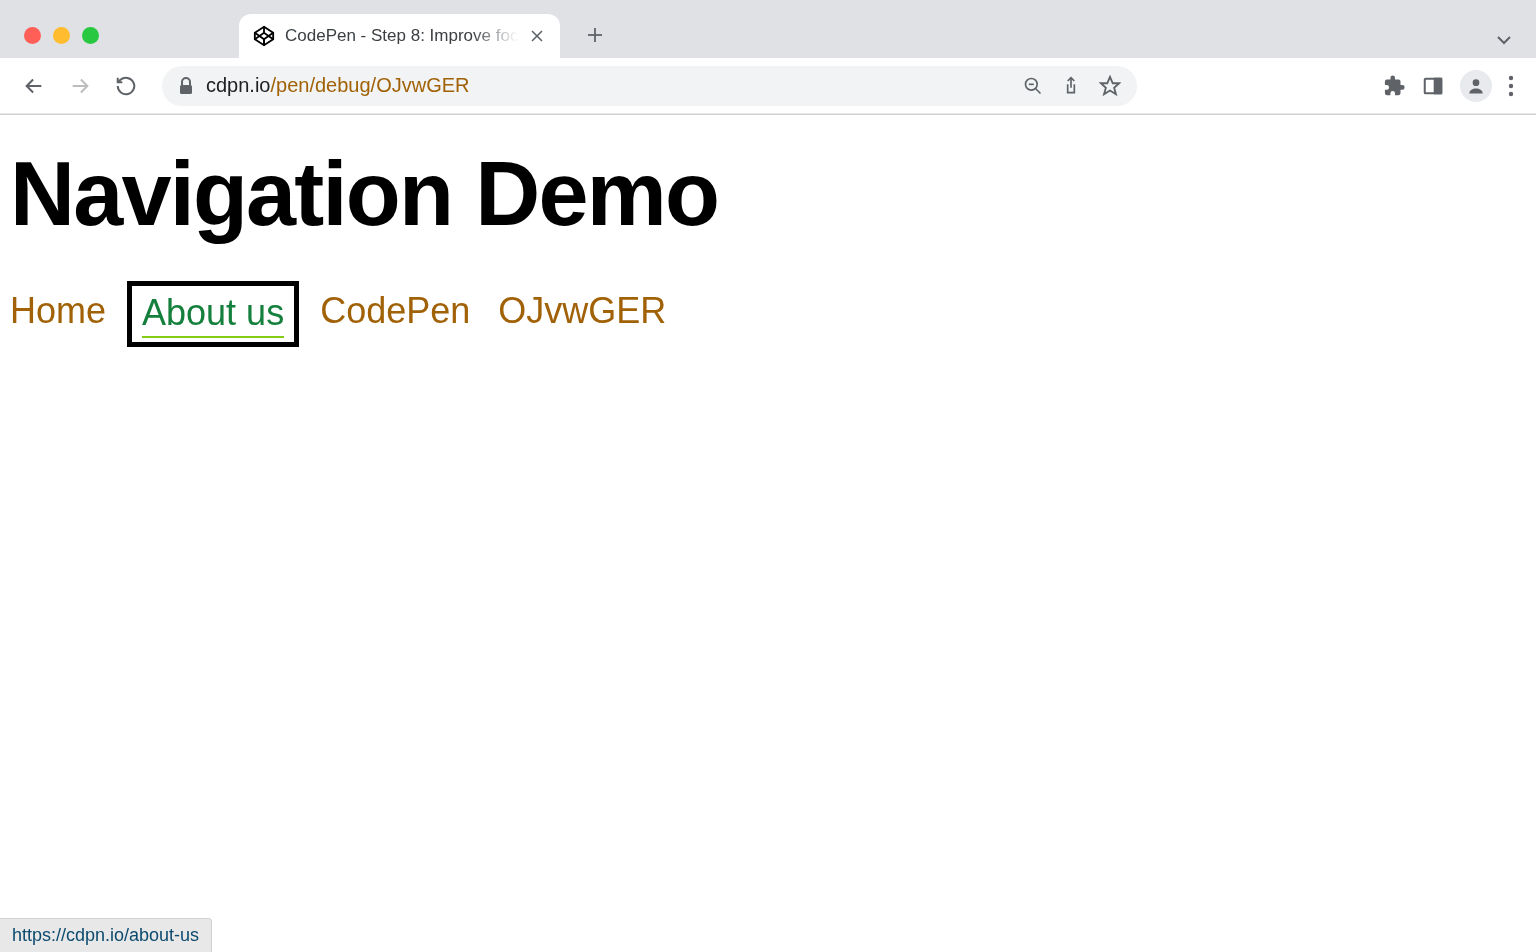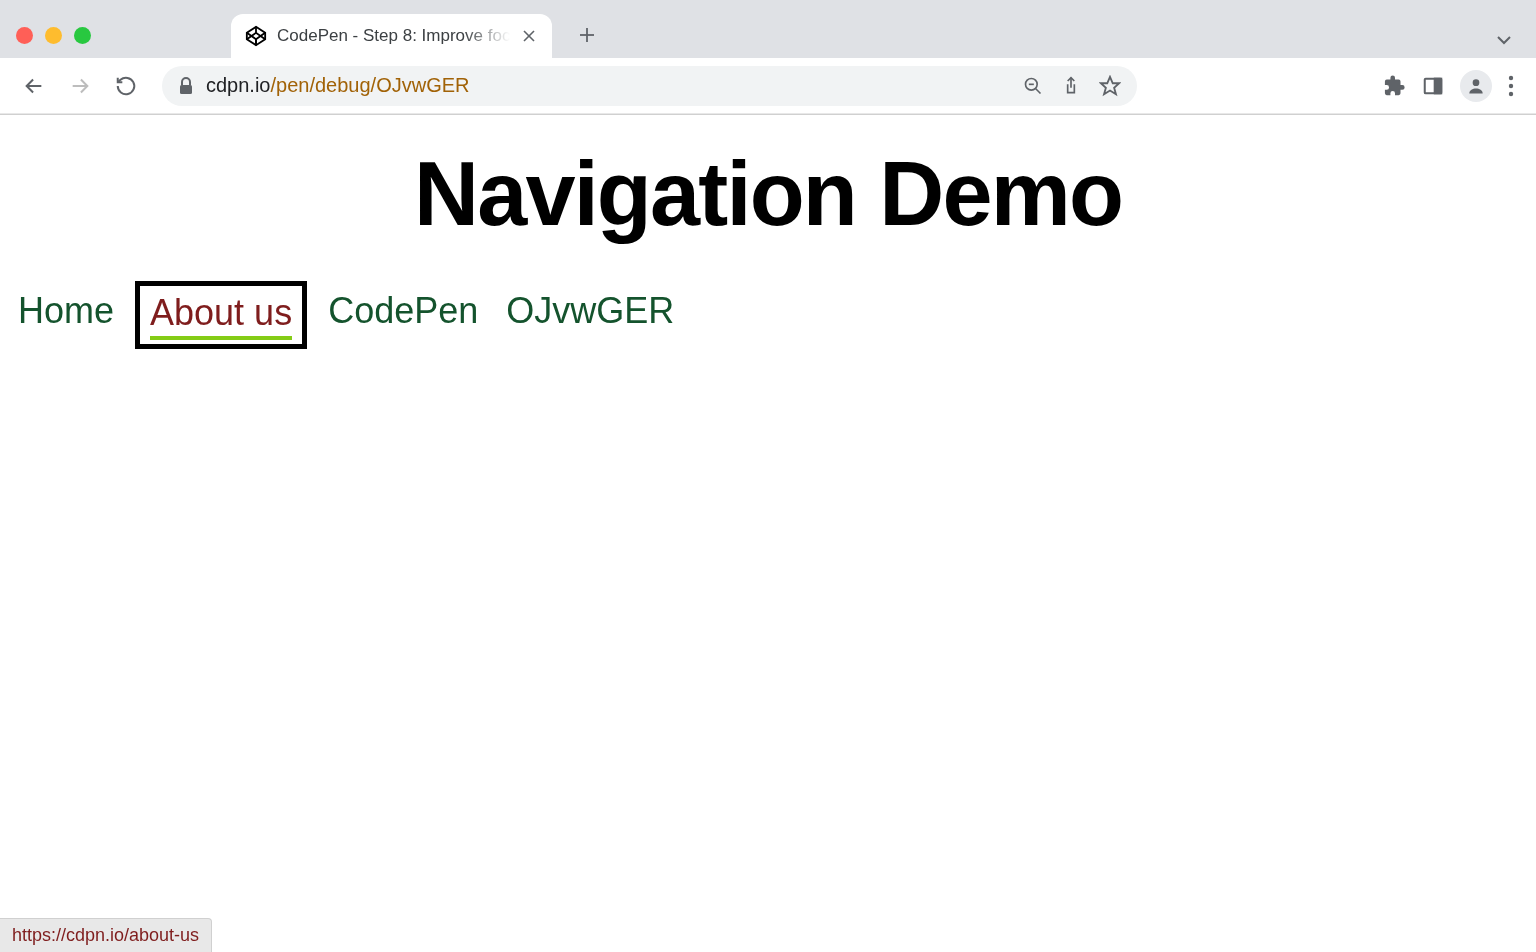--- a/index.html
+++ b/index.html
@@ -17,21 +17,21 @@
     }
     
     .browser-chrome {
       background: #dfe1e5;
       border-bottom: 1px solid #d0d0d0;
     }
     .tab-strip {
       display: flex;
       align-items: flex-end;
       height: 58px;
-      padding-left: 16px;
+      padding-left: 24px;
       padding-top: 10px;
     }
     .traffic-lights {
       display: flex;
       gap: 12px;
       align-items: center;
       margin-right: 140px;
       margin-bottom: 14px;
     }
     .tl {
@@ -159,60 +159,59 @@
       height: 32px;
       border-radius: 50%;
       background: #e8eaed;
       display: flex;
       align-items: center;
       justify-content: center;
       color: #5f6368;
     }
     
     .page {
-      padding: 28px 18px;
+      padding: 28px 10px;
       background: #fff;
-      text-align: center;
     }
     .page h1 {
       font-size: 90px;
       font-weight: 800;
       letter-spacing: -0.02em;
       color: #000;
       margin-bottom: 42px;
     }
     .nav-list {
       display: flex;
       list-style: none;
       gap: 28px;
       font-size: 36px;
       color: #000;
     }
     .nav-list li a {
-      color: #14532d;
+      color: #a16207;
       text-decoration: none;
       display: inline-block;
       padding: 2px 0;
     }
     .nav-list li.focused a {
-      color: #7f1d1d;
-      border-bottom: 4px solid #84cc16;
+      color: #15803d;
+      border-bottom: 2px solid #84cc16;
     }
     .nav-list li.focused {
       outline: 5px solid #000;
       outline-offset: 2px;
       padding: 2px 8px;
     }
     
     .status-bar {
       position: absolute;
       bottom: 0;
       left: 0;
       background: #e8e8e8;
-      color: #7f1d1d;
+      color: #0c4a6e;
       font-size: 18px;
       padding: 6px 12px;
       border-top-right-radius: 4px;
       border-top: 1px solid #d0d0d0;
       border-right: 1px solid #d0d0d0;
     }
     svg { display: block; }
   </style>
 </head>
 <body>

